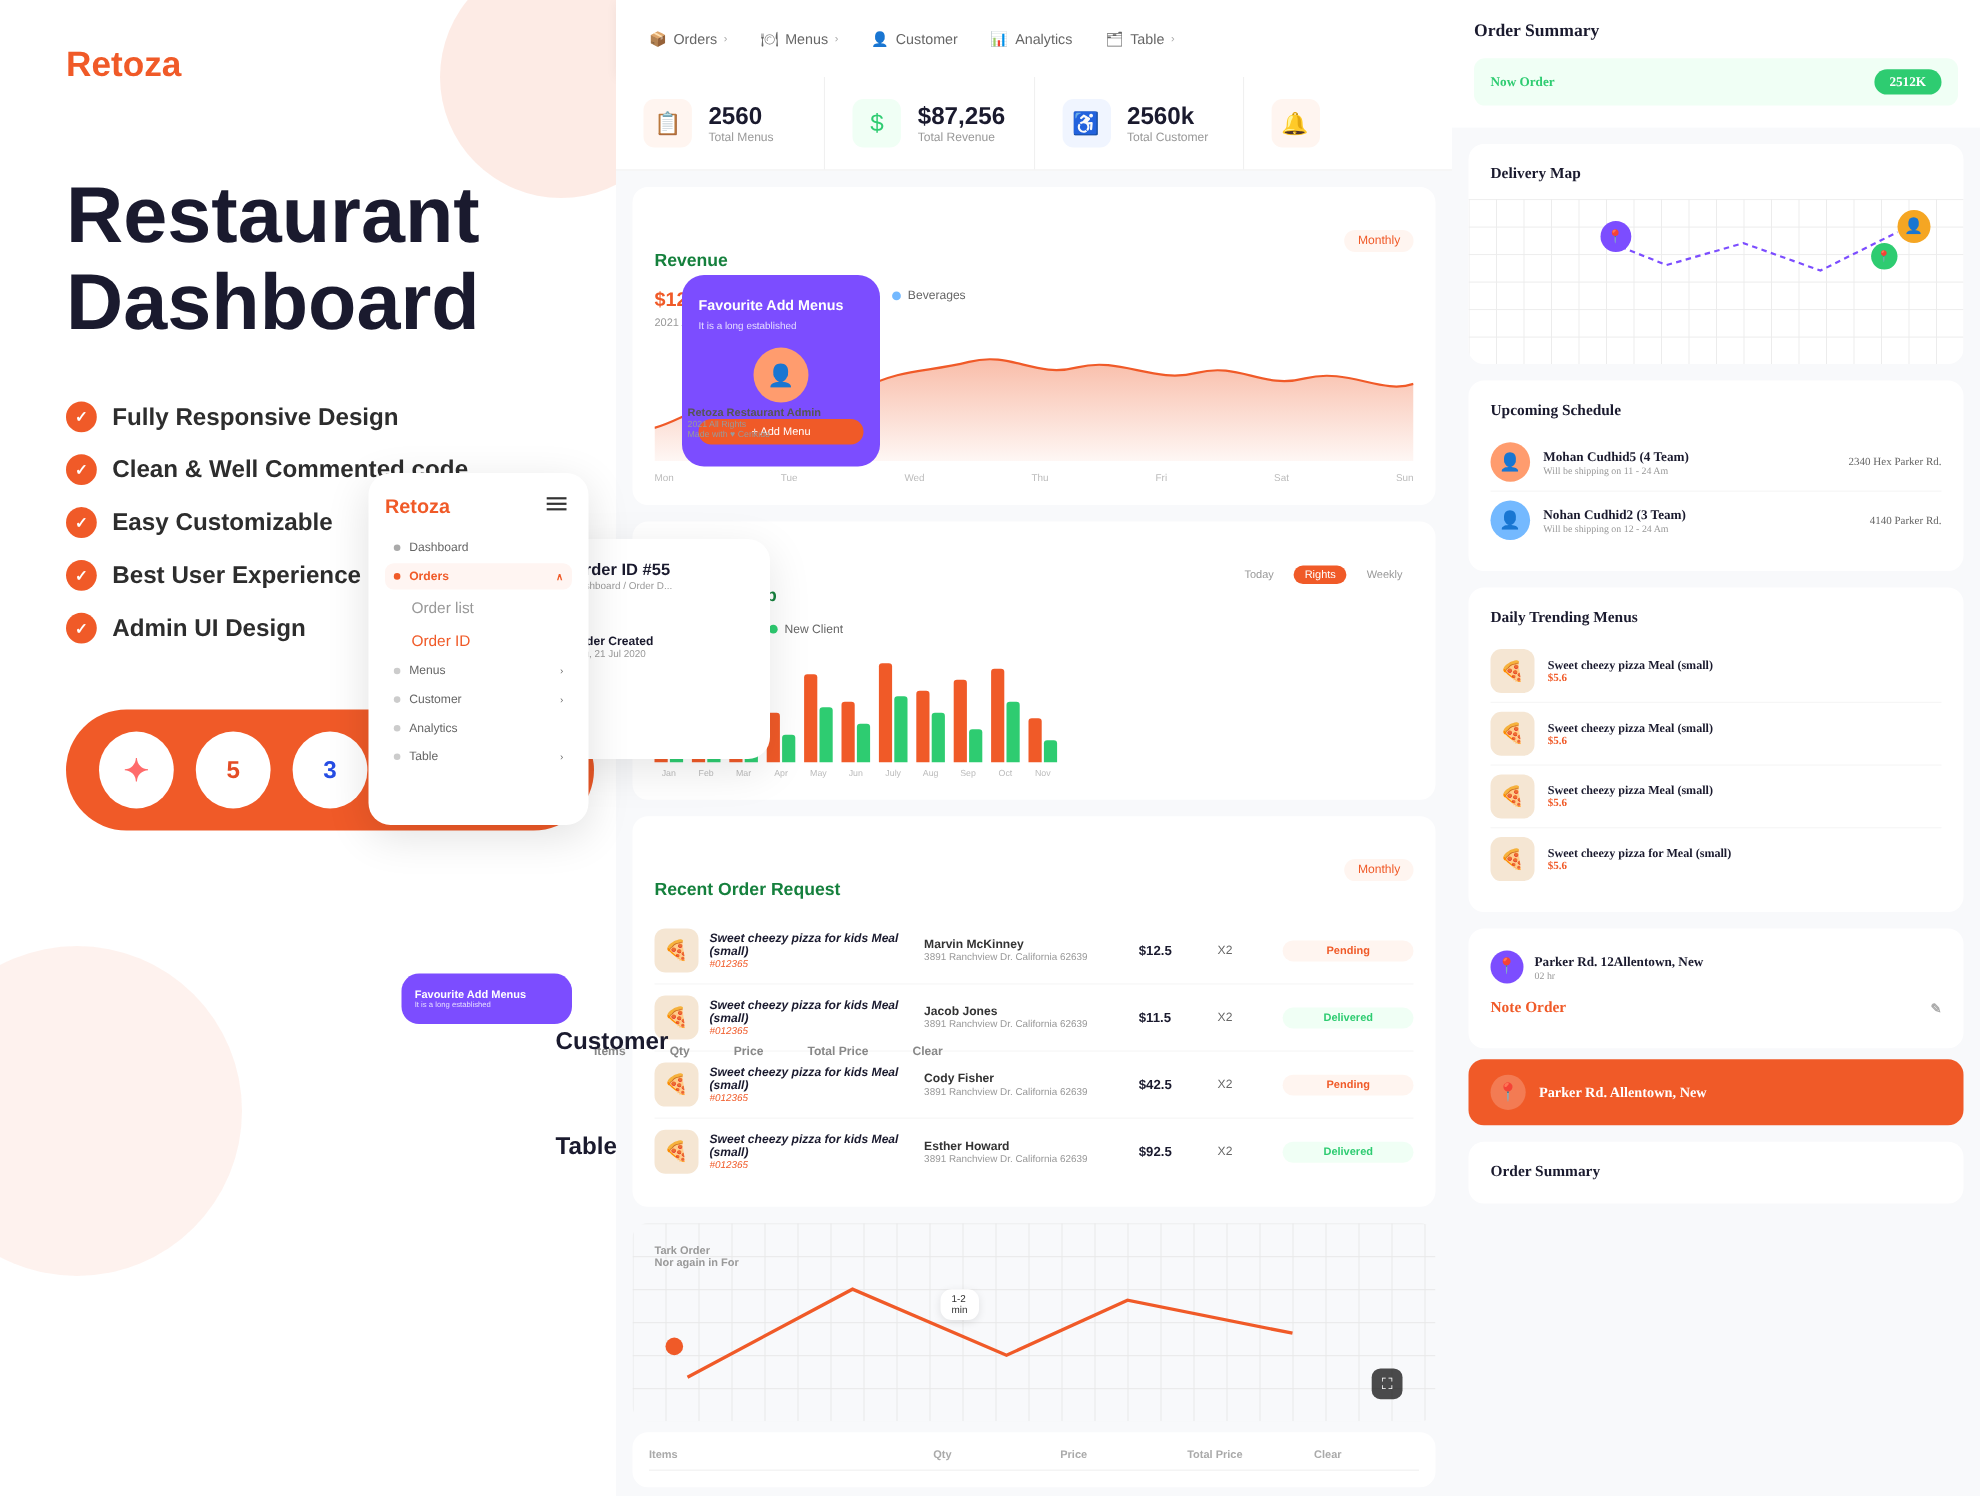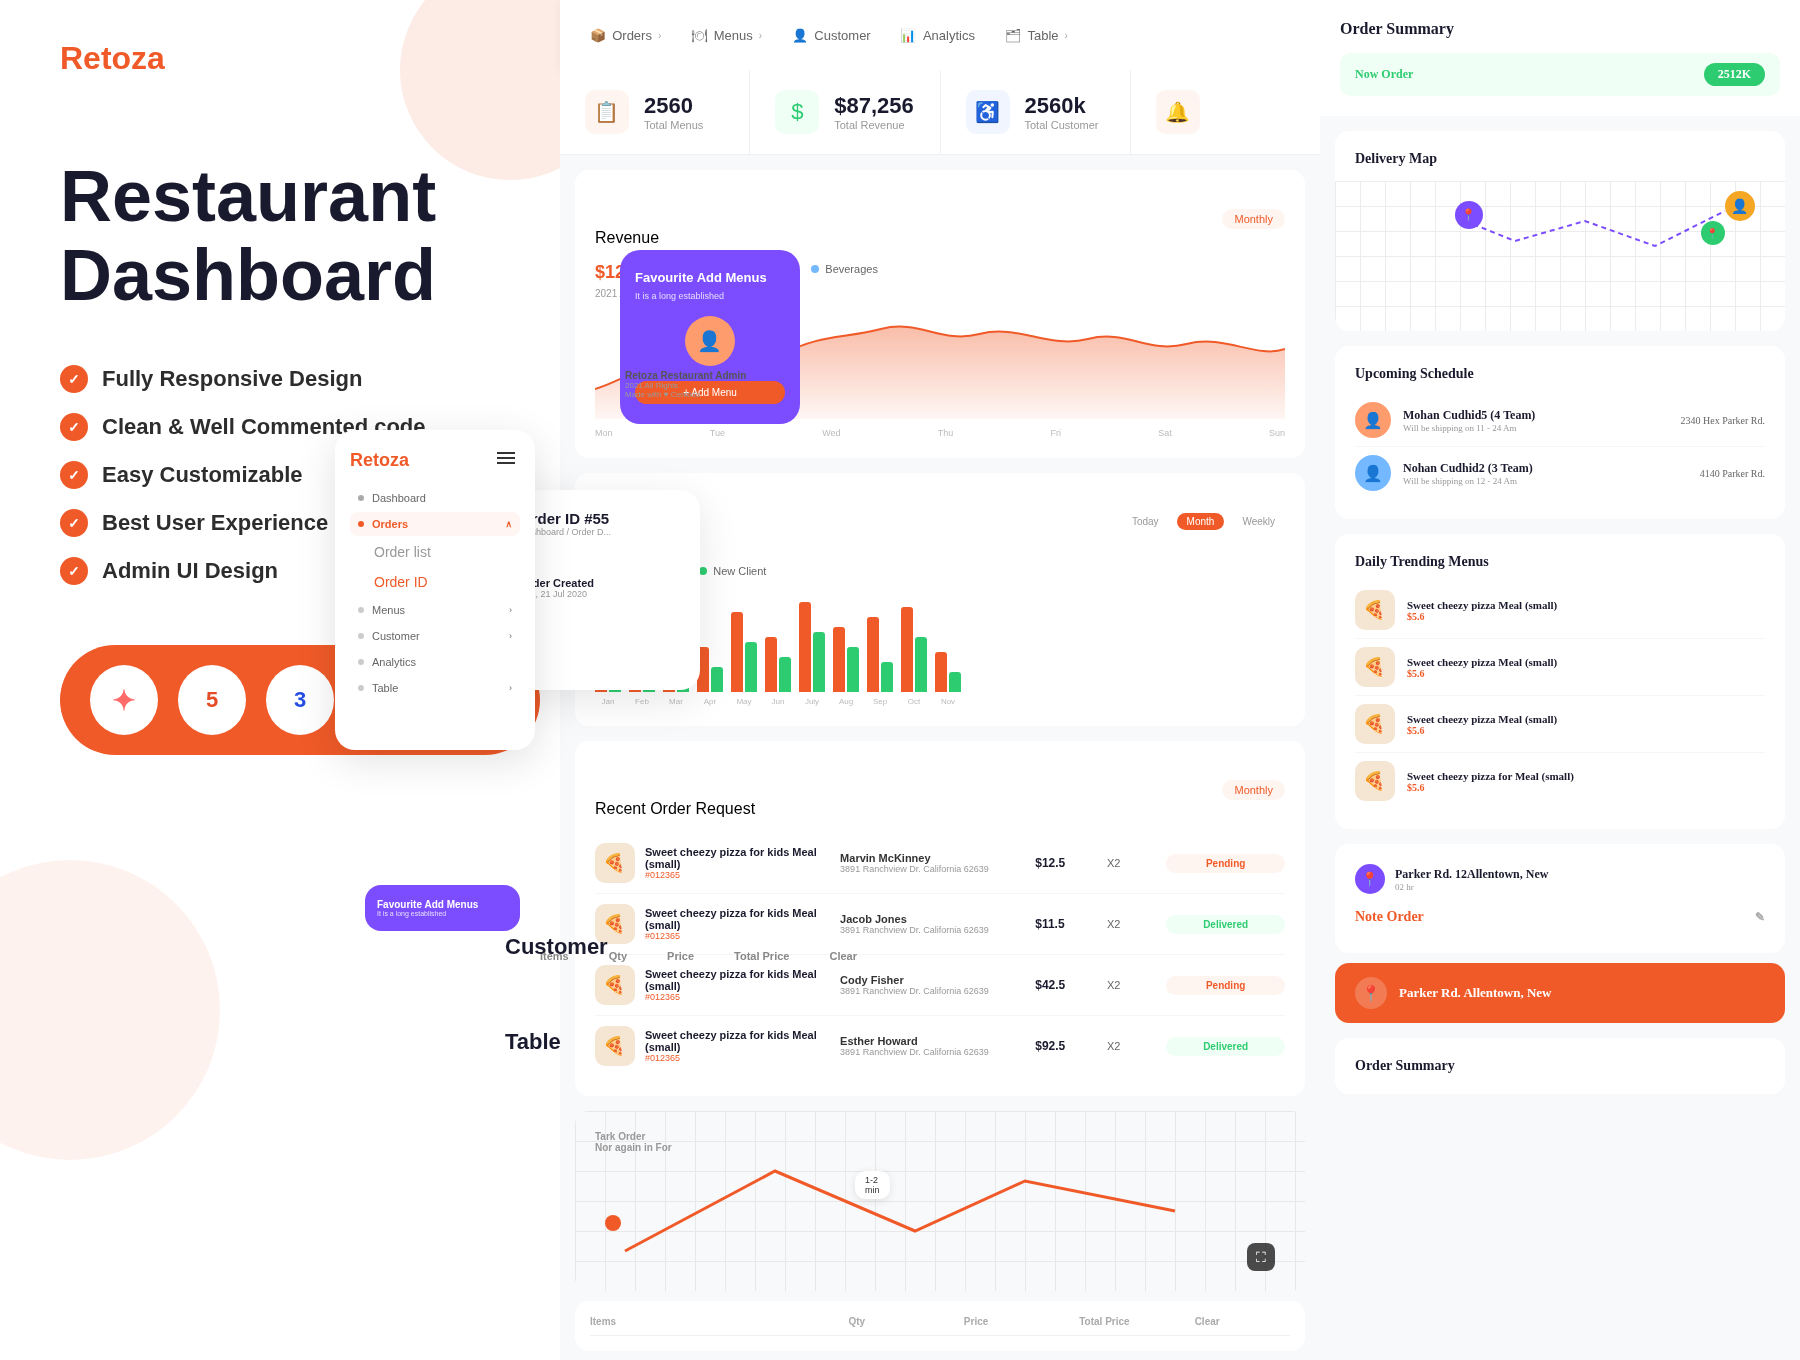--- a/index.html
+++ b/index.html
@@ -327,21 +327,21 @@
     .revenue-section {
       background: #fff;
       margin: 15px;
       border-radius: 14px;
       padding: 20px;
     }
     .section-header {
       display: flex; justify-content: space-between; align-items: center;
       margin-bottom: 15px;
     }
-    .section-title { font-size: 16px; font-weight: 400; color: #000000; margin-top: 39px; }
+    .section-title { font-size: 16px; font-weight: 700; color: #15803d; margin-top: 39px; }
     .section-filter {
       background: #fff5f0;
       color: #f05a28;
       border: none;
       border-radius: 20px;
       padding: 4px 12px;
       font-size: 11px;
       cursor: pointer;
     }
     .chart-legend {
@@ -430,21 +430,21 @@
       gap: 10px;
     }
     .order-row:last-child { border-bottom: none; }
     .order-thumb {
       width: 40px; height: 40px;
       background: #f5e6d3;
       border-radius: 10px;
       display: flex; align-items: center; justify-content: center;
       font-size: 18px;
     }
-    .order-info { flex: 1.5; }
+    .order-info { flex: 1.5; font-style: italic; }
     .order-name { font-size: 11px; font-weight: 700; color: #1a1a2e; }
     .order-id-text { font-size: 9px; color: #f05a28; }
     .customer-info { flex: 1.5; }
     .customer-name { font-size: 11px; font-weight: 600; color: #333; }
     .customer-addr { font-size: 9px; color: #999; }
     .order-price { font-size: 12px; font-weight: 700; color: #1a1a2e; flex: 0.5; }
     .order-qty { font-size: 11px; color: #666; flex: 0.4; }
     .order-status {
       font-size: 10px; font-weight: 600;
       padding: 4px 10px;
@@ -938,21 +938,21 @@
         <span>Sat</span>
         <span>Sun</span>
     </div>
   </div>
 
   <div class="customer-map-section">
     <div class="section-header">
       <div class="section-title">Customer Map</div>
       <div class="map-tabs">
         <span class="map-tab">Today</span>
-        <span class="map-tab active">Month</span>
+        <span class="map-tab active">Rights</span>
         <span class="map-tab">Weekly</span>
       </div>
     </div>
     <div style="display:flex; gap:15px; margin-bottom:8px;">
       <div class="legend-item">
         <div class="legend-dot" style="background:#f05a28;"></div>
         <span>Retained Client</span>
       </div>
       <div class="legend-item">
         <div class="legend-dot" style="background:#2ecc71;"></div>

